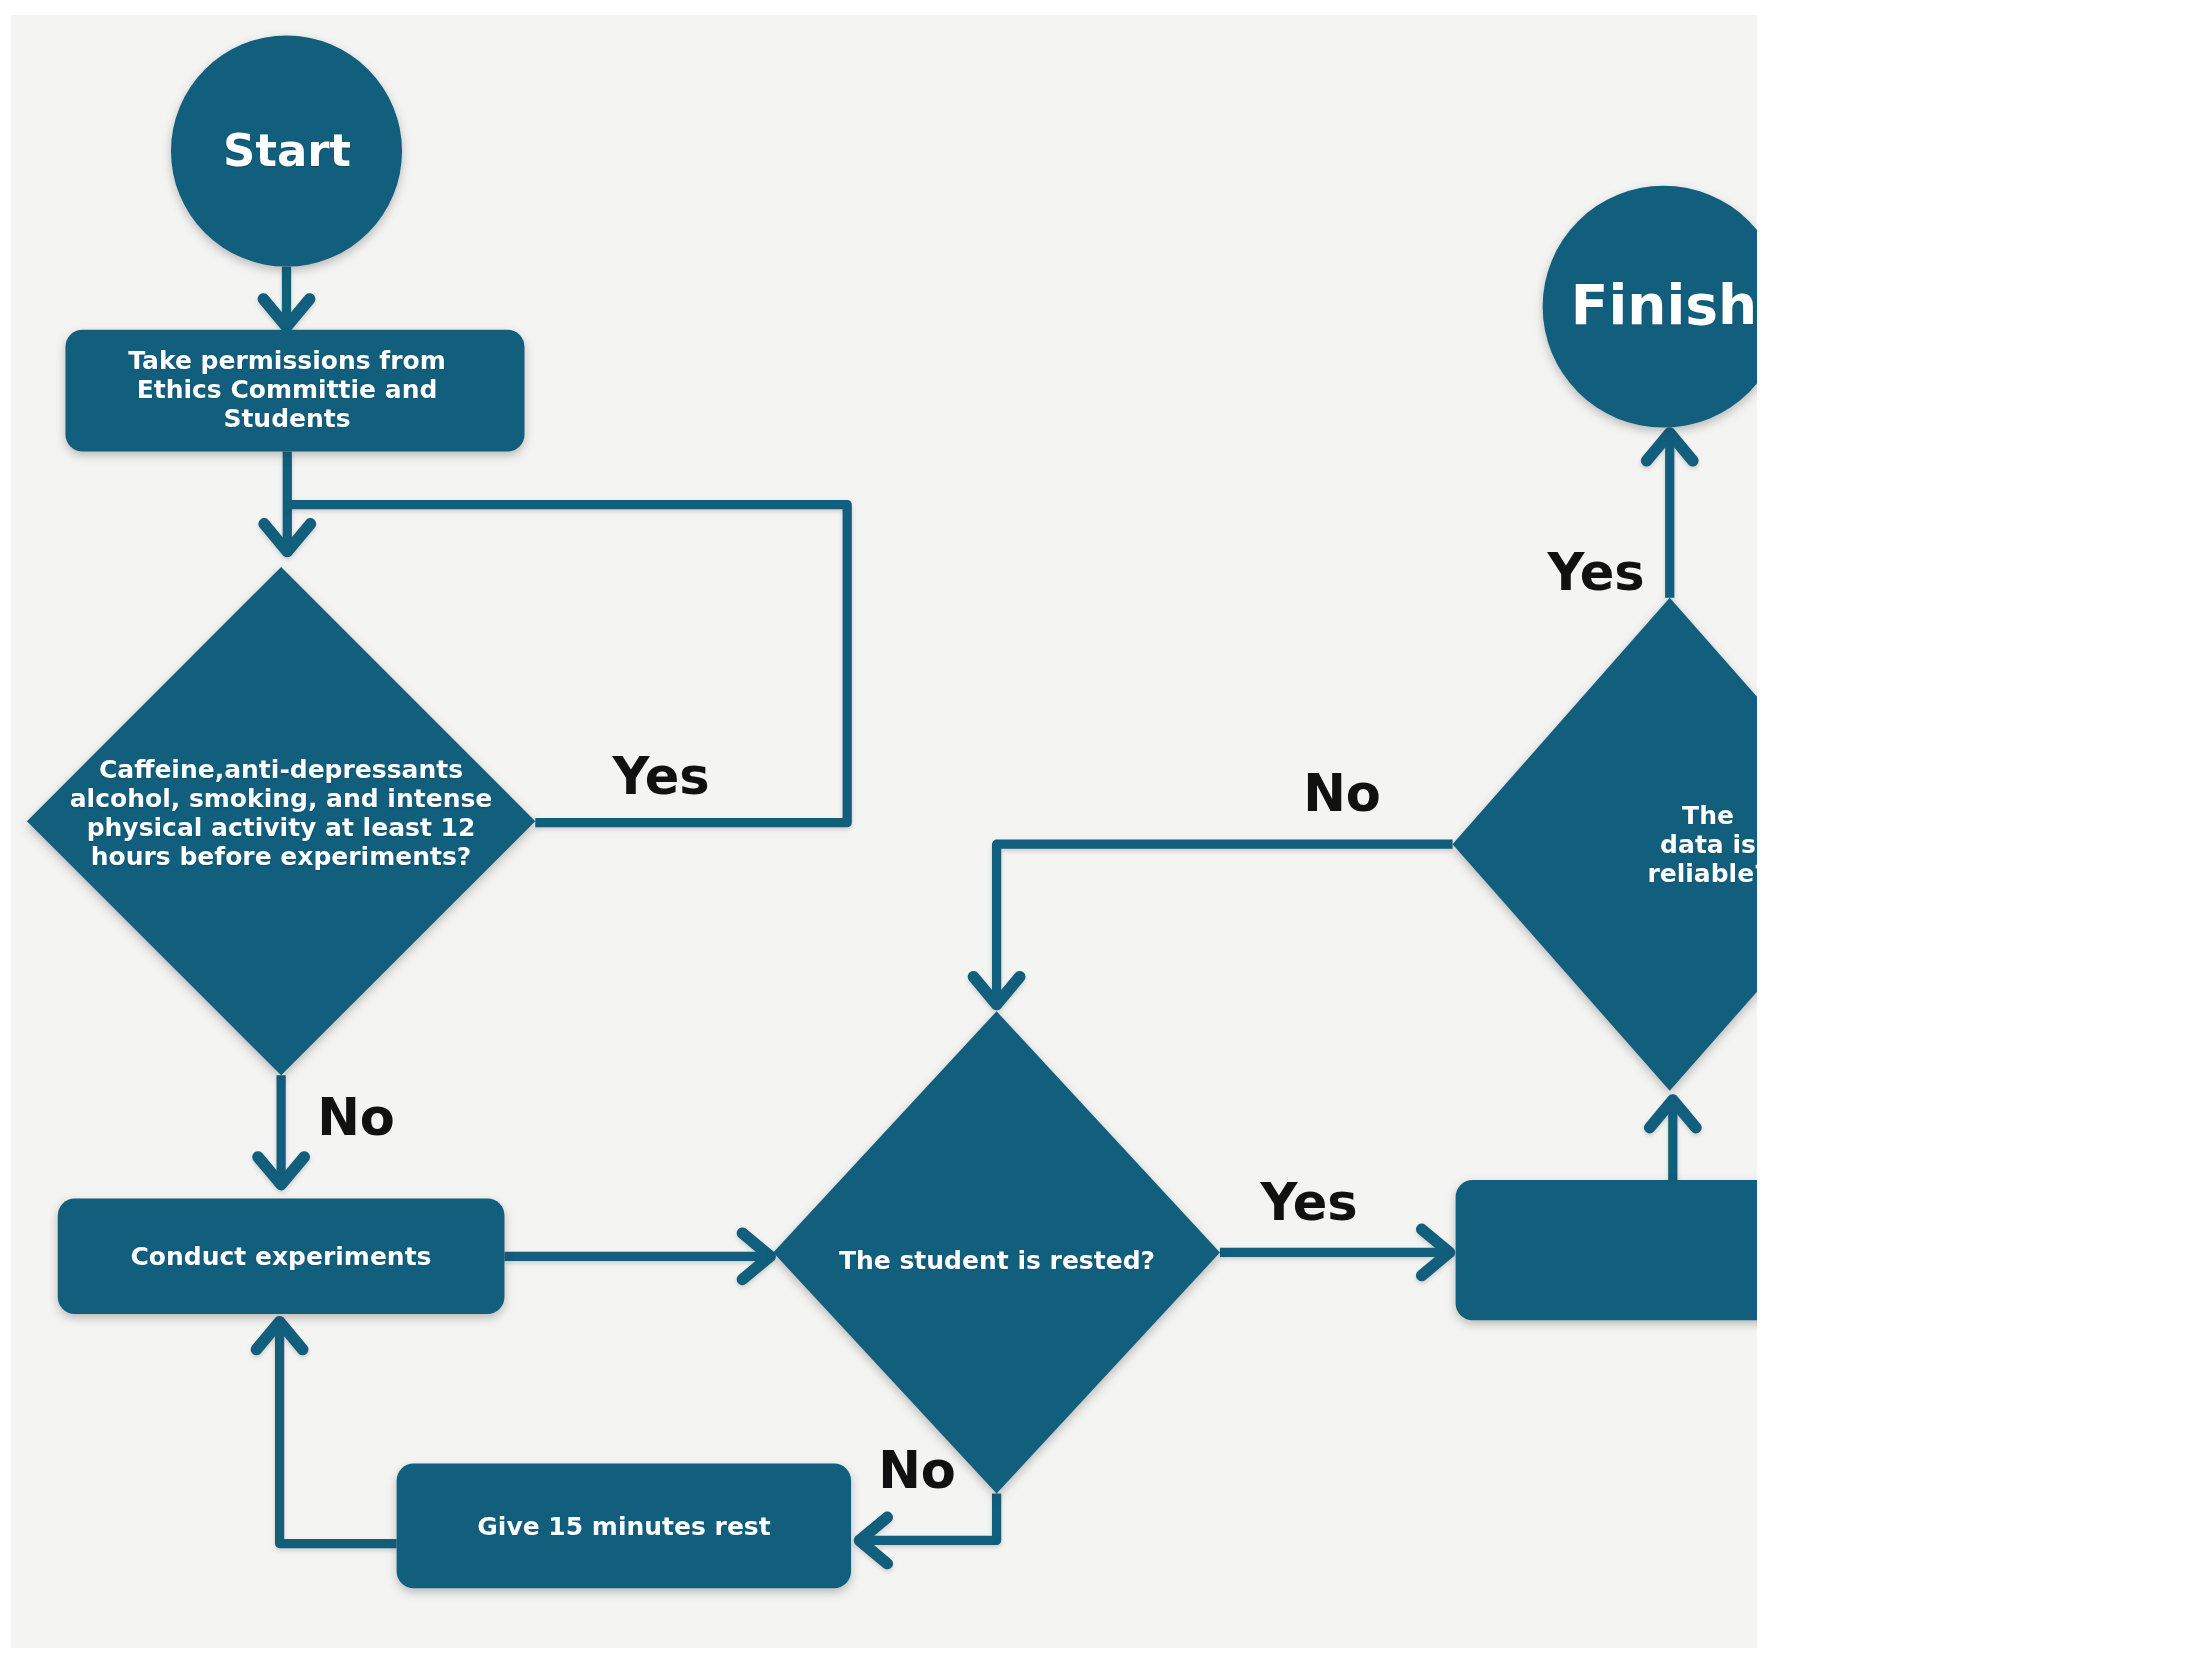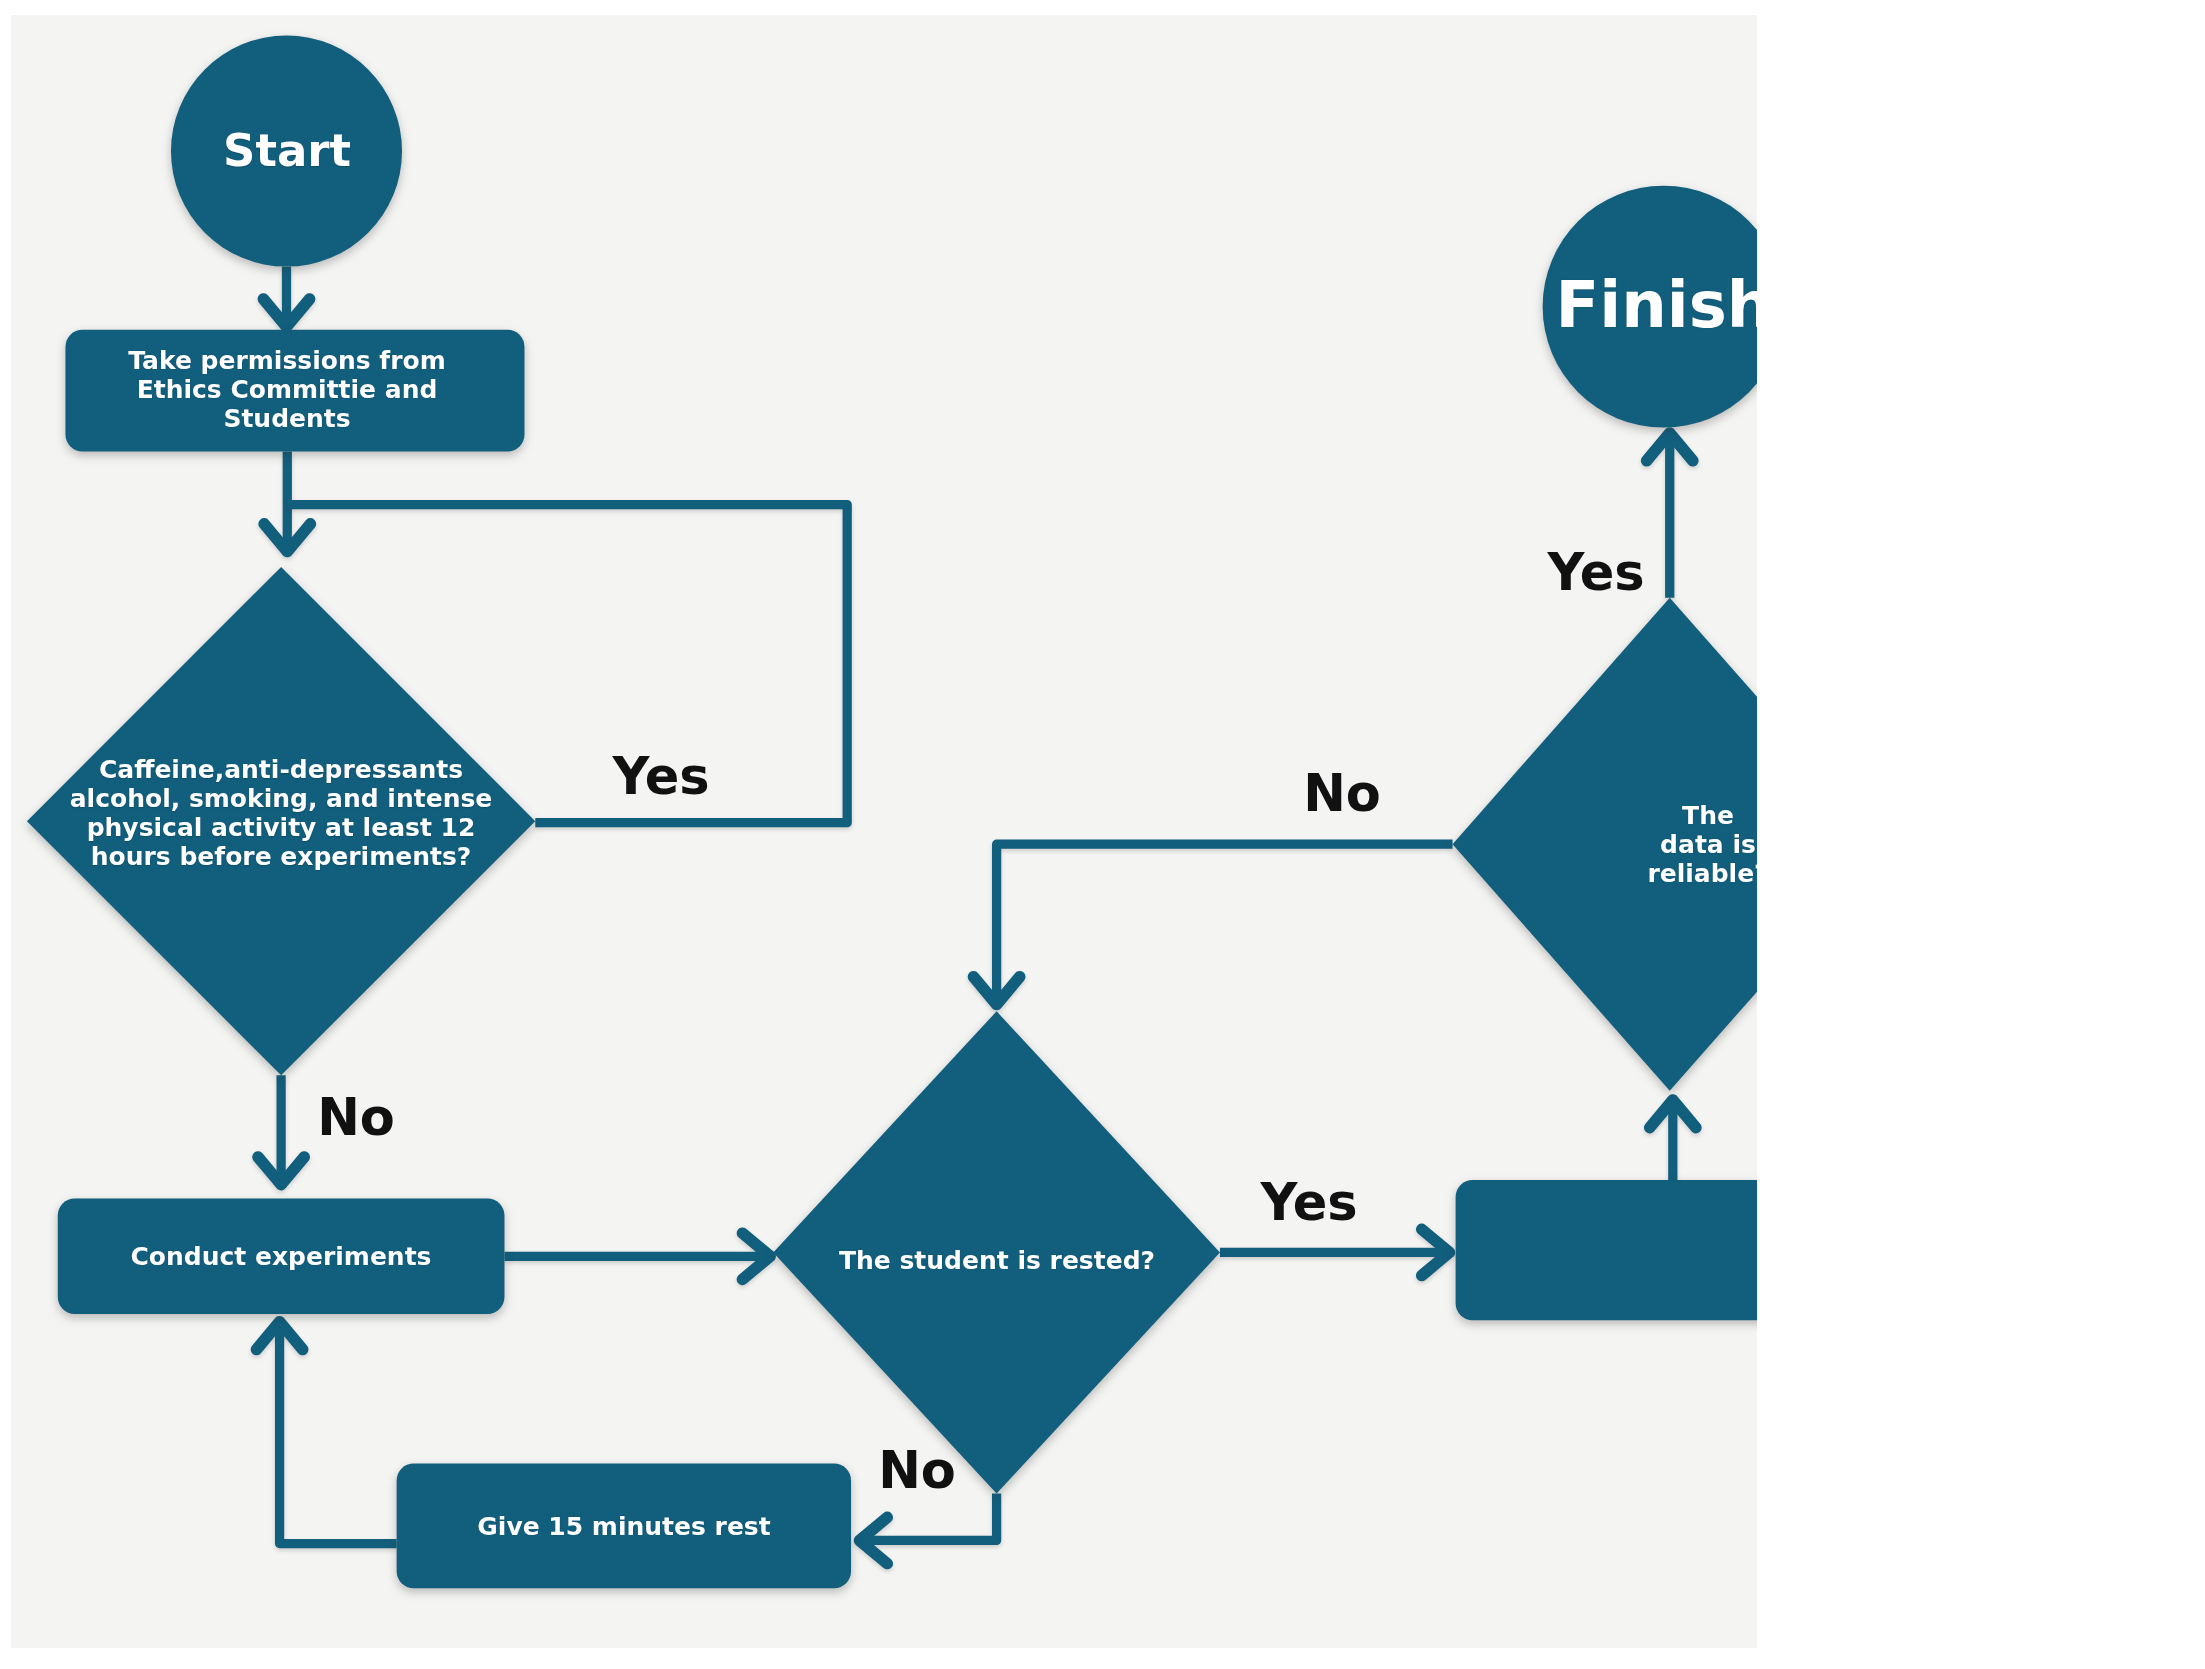--- a/index.html
+++ b/index.html
@@ -38,21 +38,21 @@
     transform:translate(-50%,-50%);
     text-align:center;
     white-space:pre-line;
     color:var(--node-text,#ffffff);
     font-weight:700;
     line-height:29px;
     font-size:25px;
     text-shadow:0 0.8px 1.5px rgba(0,0,0,0.18);
   }
   .t-start{font-size:45px;line-height:46px;}
-  .t-finish{font-size:64px;line-height:57px;}
+  .t-finish{font-size:55px;line-height:57px;}
   .yn{
     color:var(--edge-label,#111111);
     font-size:51px;
     line-height:51px;
     text-shadow:none;
   }
 </style>
 </head>
 <body>
 

